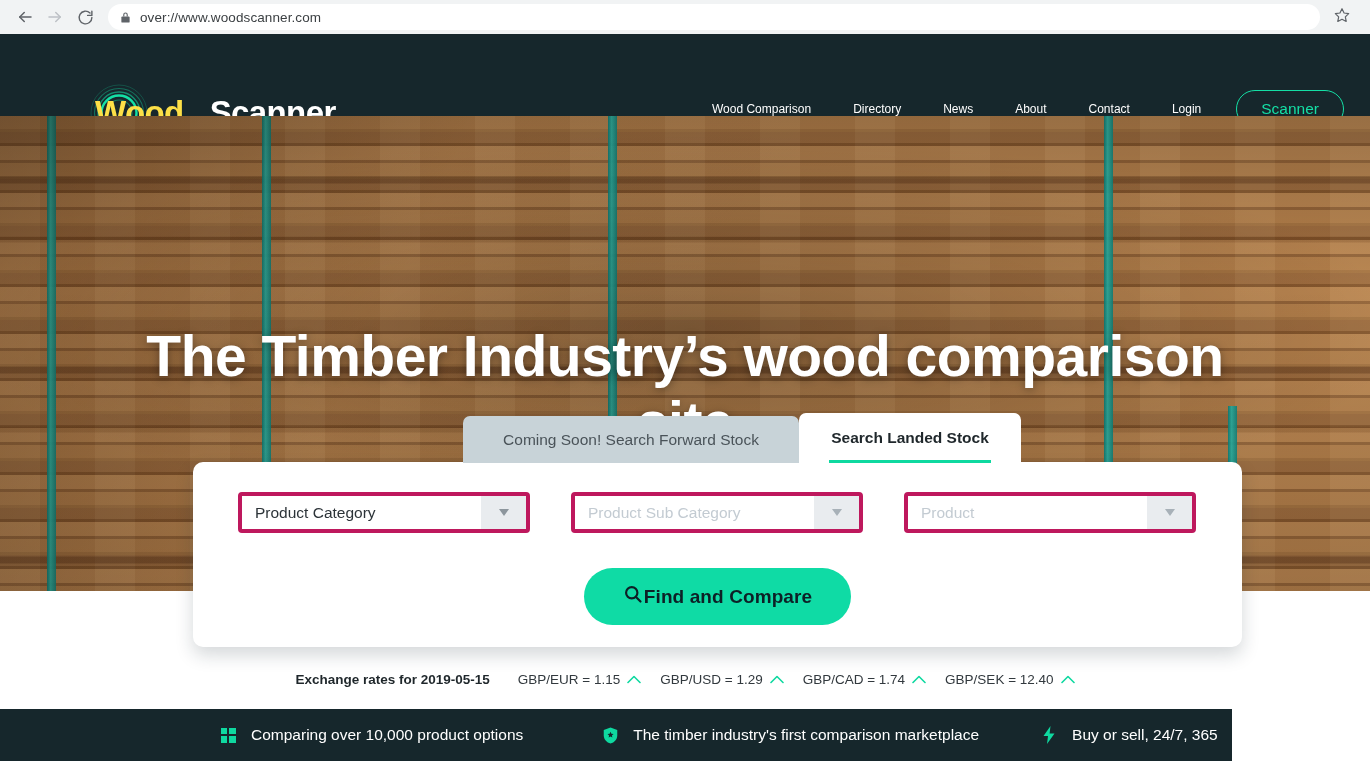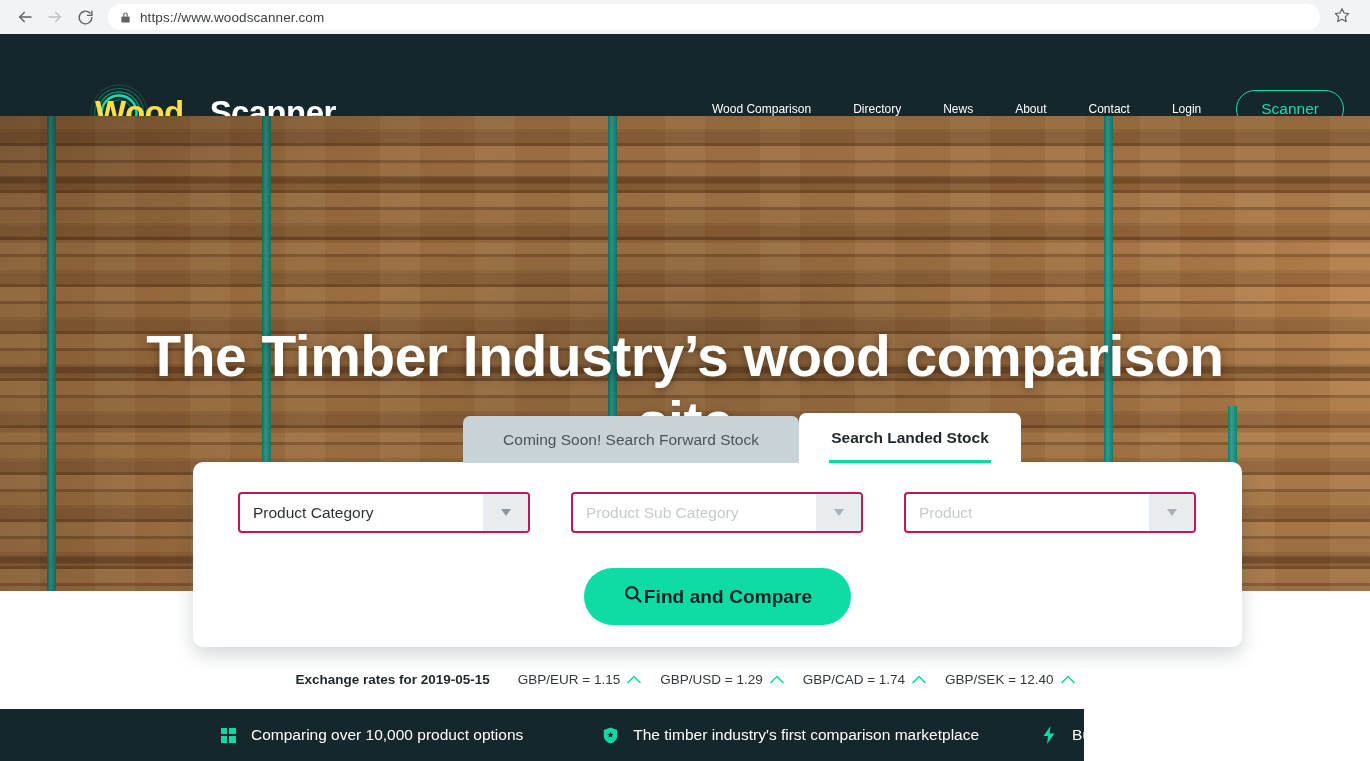--- a/index.html
+++ b/index.html
@@ -260,21 +260,21 @@
   }
   .selects-row {
     position: absolute;
     top: 30px; left: 45px;
     display: flex;
     gap: 41px;
   }
   .select {
     width: 292px;
     height: 41px;
-    border: 2px solid #be185d;
+    border: 4px solid #be185d;
     border-radius: 4px;
     display: flex;
     align-items: stretch;
     background: #ffffff;
     overflow: hidden;
     cursor: pointer;
   }
   .select-label {
     flex: 1 1 auto;
     display: flex;
@@ -345,21 +345,21 @@
     margin-right: 19px;
     white-space: nowrap;
   }
   .rate-item:last-child { margin-right: 0; }
   .rate-chevron { margin-left: 7px; display: flex; }
 
   
   .feature-bar {
     position: absolute;
     top: 709px; left: 0;
-    width: 1084px; height: 52px;
+    width: 1232px; height: 52px;
     background: #16272c;
     display: flex;
     align-items: center;
   }
   .features {
     display: flex;
     align-items: center;
     width: 100%;
     padding-left: 218px;
   }
@@ -418,21 +418,21 @@
       </svg>
     </span>
   </div>
   <div class="omnibox">
     <span class="lock-icon">
       <svg width="11" height="13" viewBox="0 0 24 26" fill="#5f6368">
         <rect x="3" y="11" width="18" height="13" rx="2"></rect>
         <path d="M7 11V7a5 5 0 0 1 10 0v4h-2.5V7a2.5 2.5 0 0 0-5 0v4z"></path>
       </svg>
     </span>
-    <span class="url-text">https://www.woodscanner.com</span>
+    <span class="url-text">over://www.woodscanner.com</span>
   </div>
   <div class="star-btn">
     <span>
       <svg width="16" height="16" viewBox="0 0 24 24" fill="none" stroke="#5f6368" stroke-width="1.8" stroke-linejoin="round">
         <polygon points="12,2.5 15.1,9 22,9.9 17,14.8 18.3,21.7 12,18.4 5.7,21.7 7,14.8 2,9.9 8.9,9"></polygon>
       </svg>
     </span>
   </div>
 </div>
 

